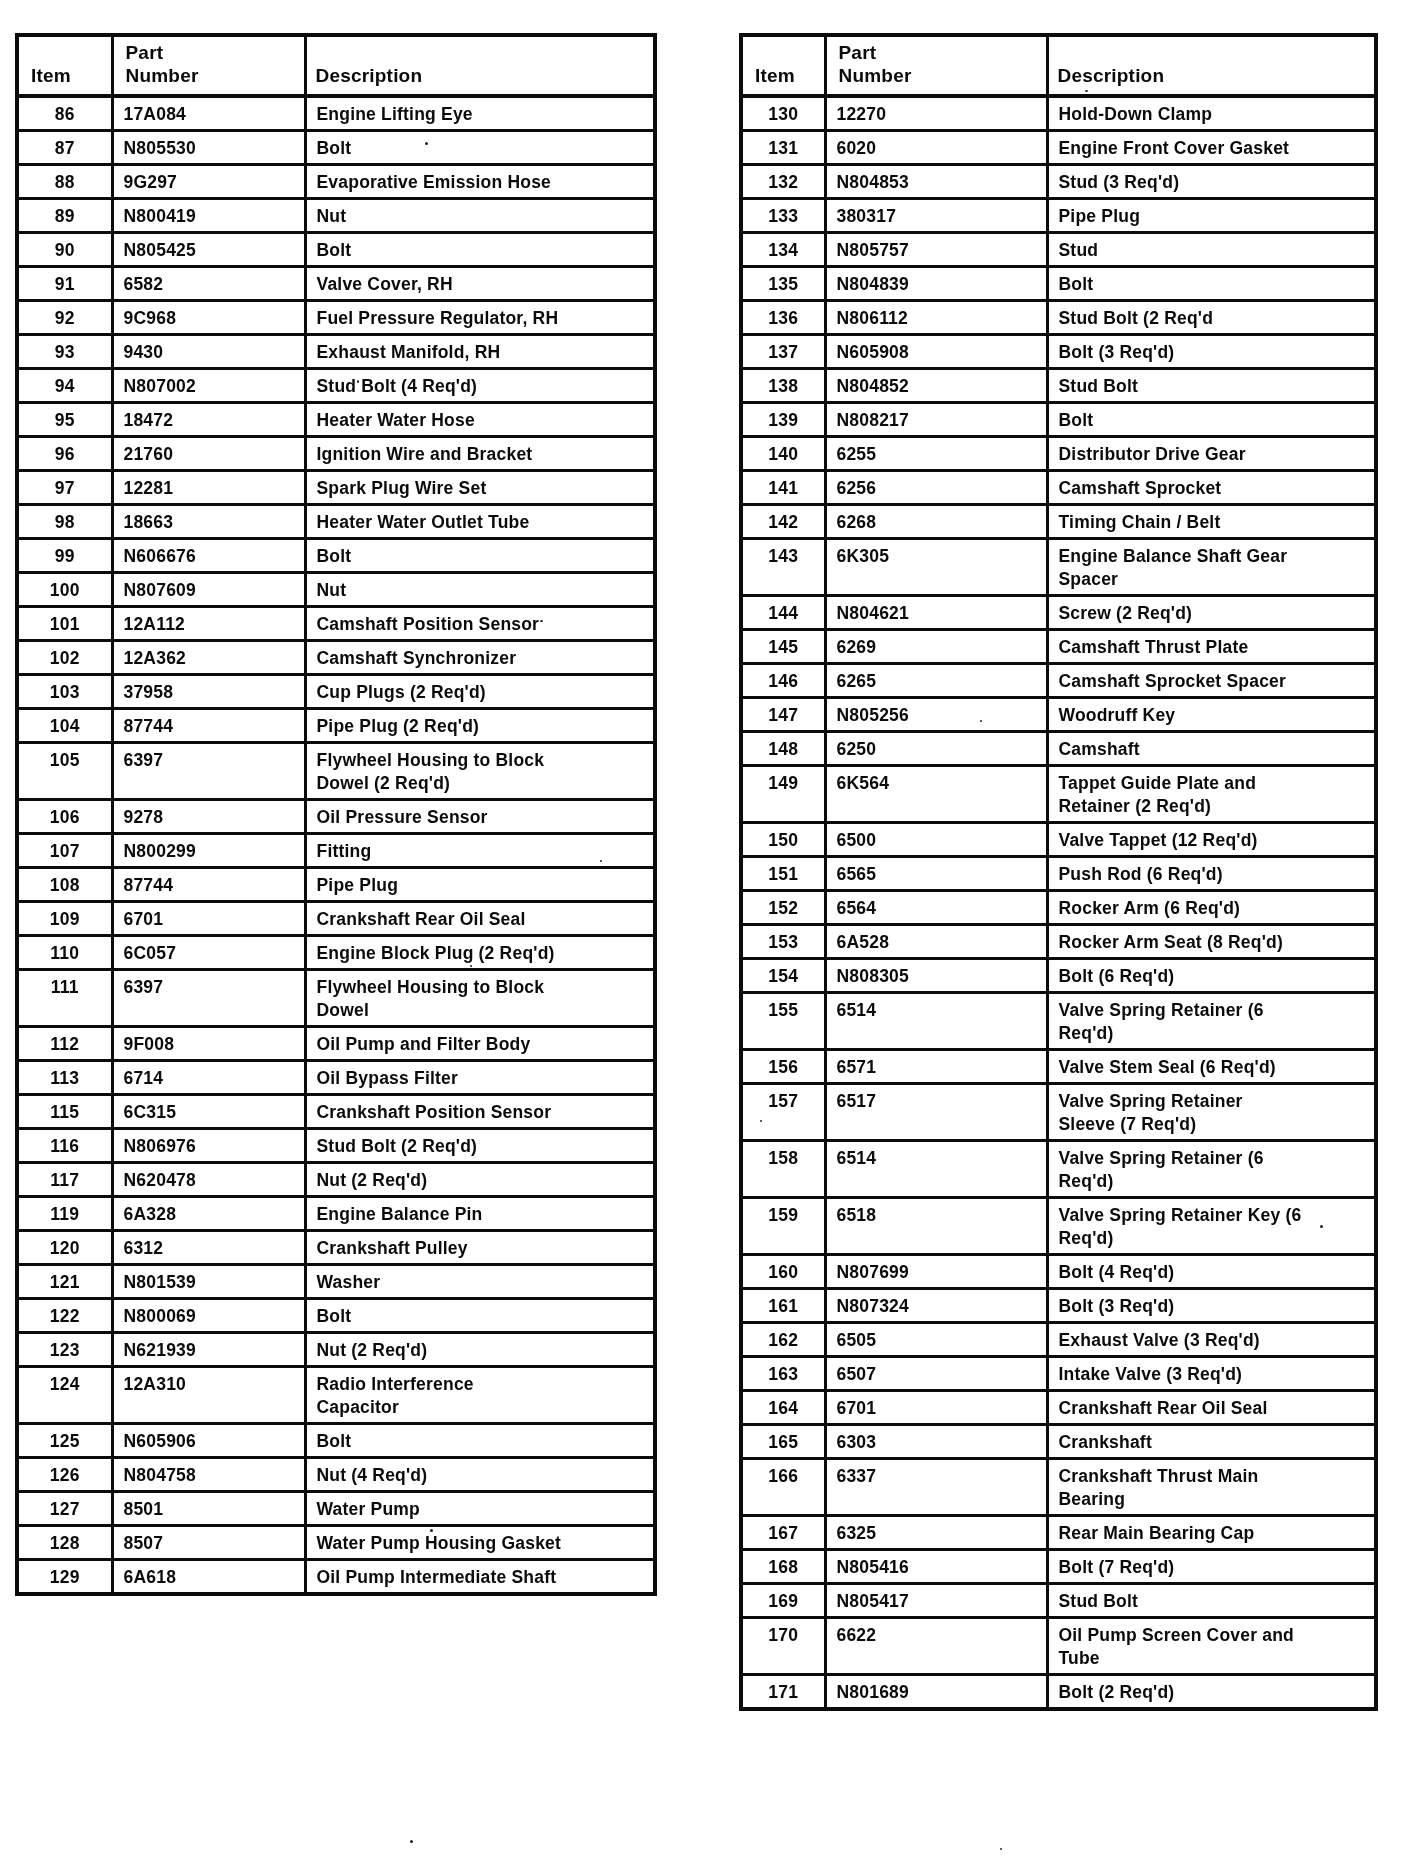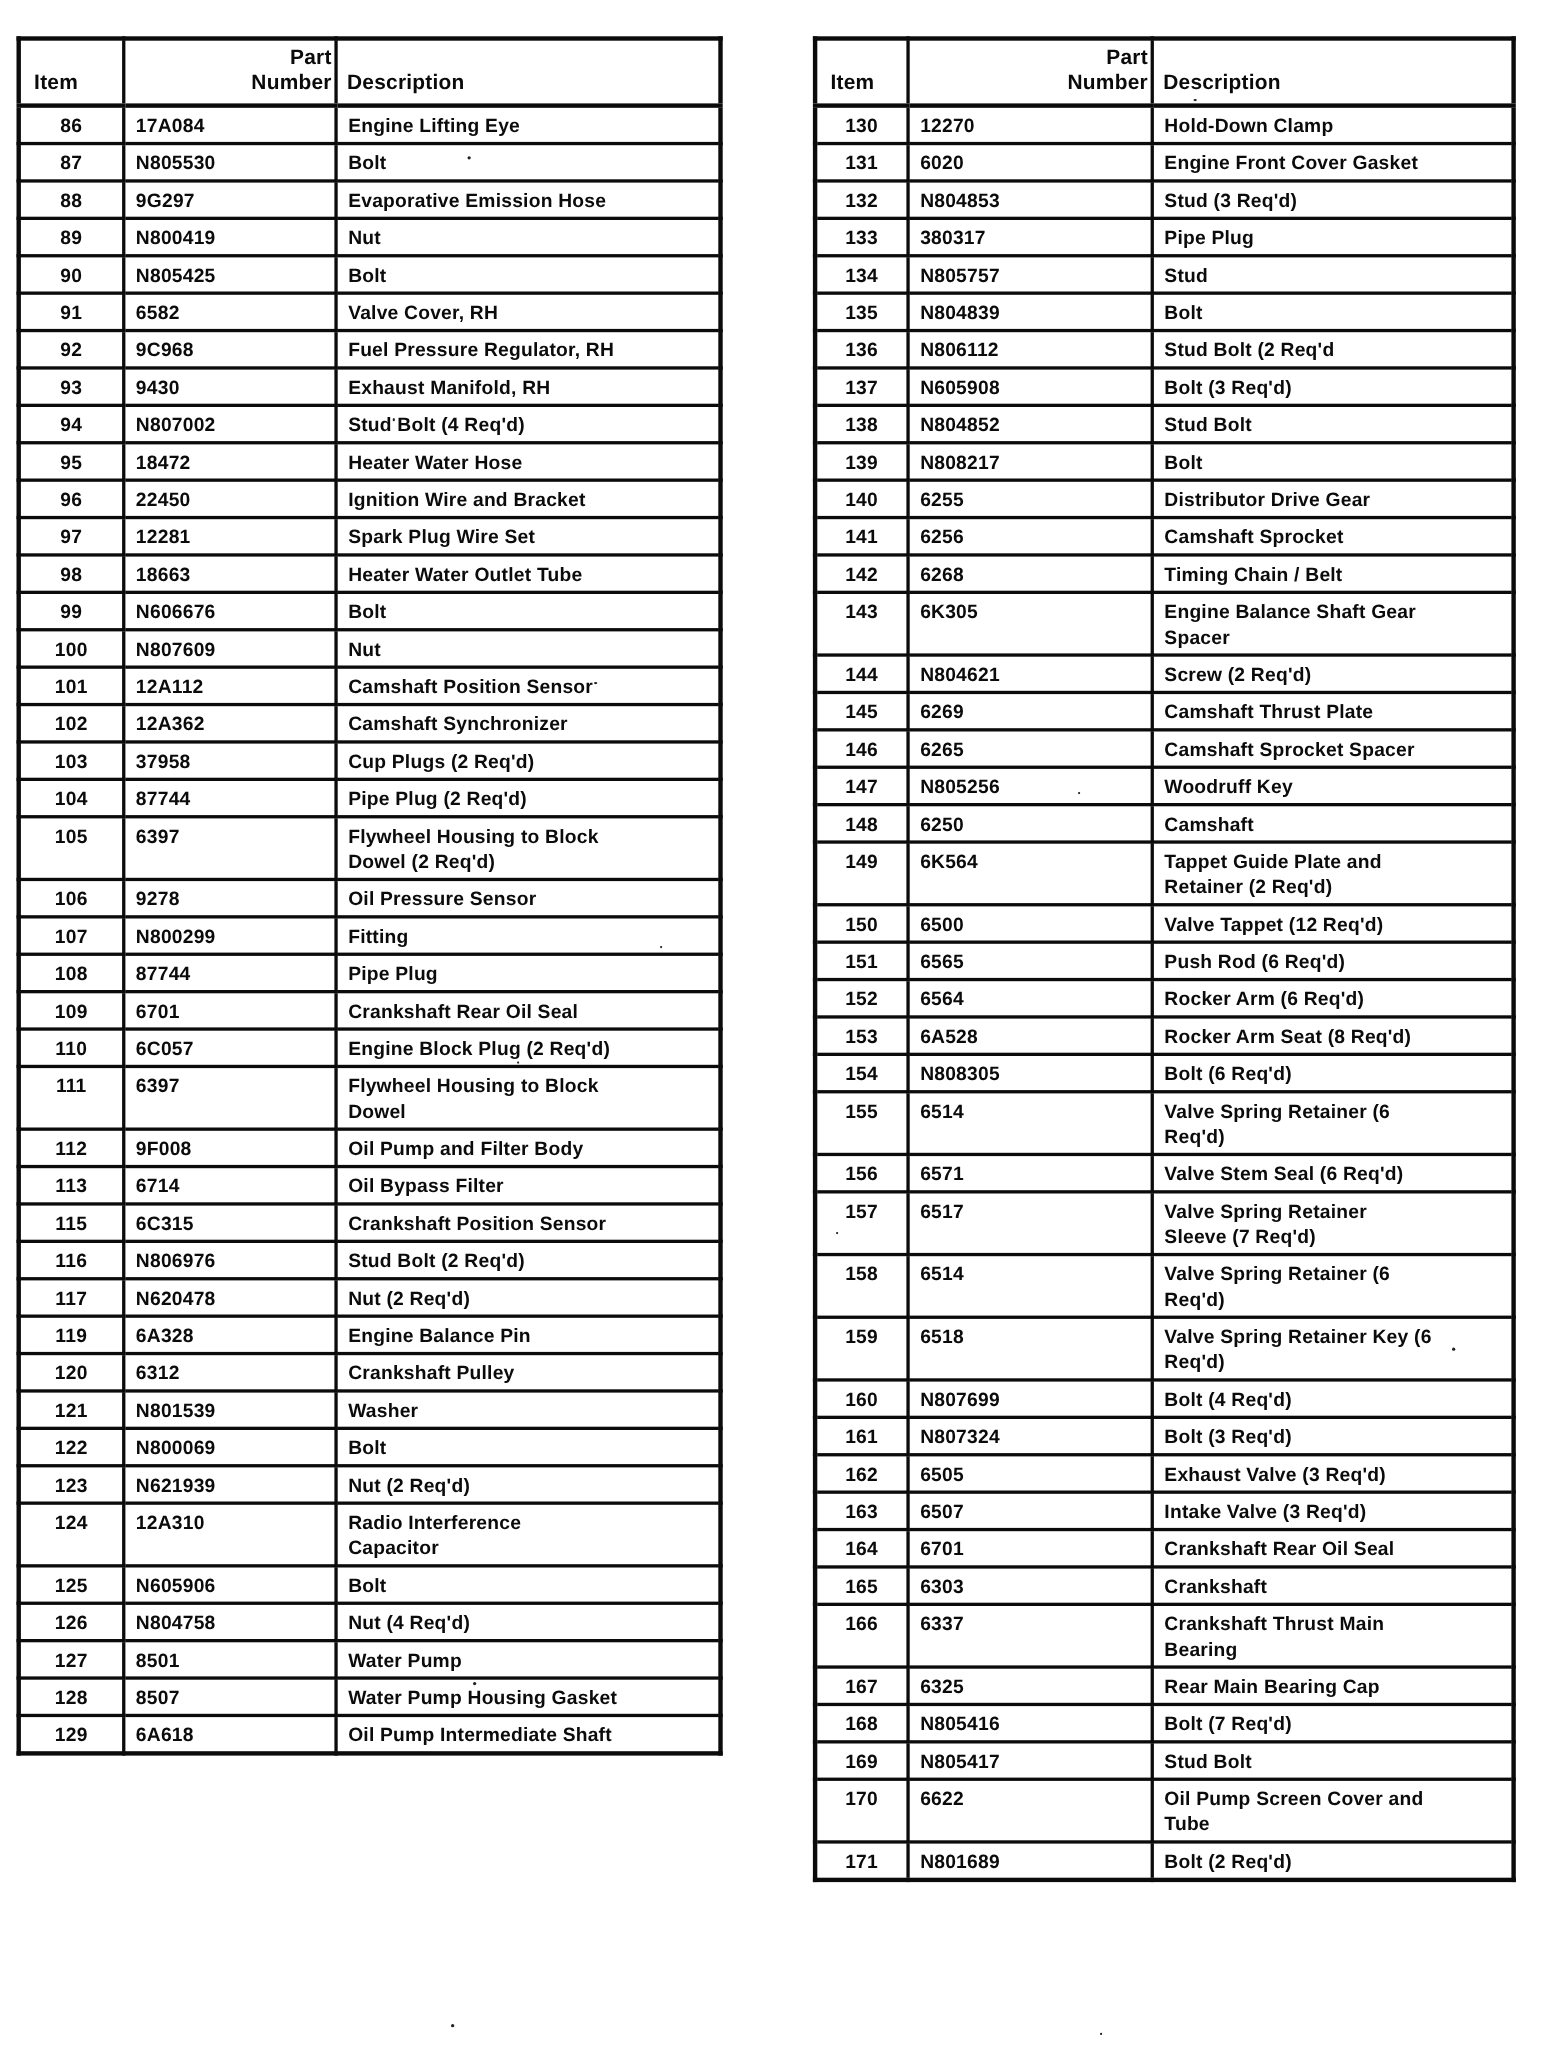--- a/index.html
+++ b/index.html
@@ -20,21 +20,21 @@
     border:3px solid #0b0b0b;
     letter-spacing:.2px;
     overflow:hidden;
   }
   .parts thead tr{height:60px;}
   .parts th{
     font-size:19px;line-height:23px;vertical-align:bottom;
     border-bottom:4px solid #0b0b0b;
   }
   .th-item{text-align:left;padding:4px 2px 7px 12px;}
-  .th-part{text-align:right;padding:4px 2px 7px 0;}
+  .th-part{text-align:left;padding:4px 2px 7px 12px;}
   .th-desc{text-align:left;padding:4px 2px 7px 9px;}
   .parts tbody tr{height:34px;}
   .parts td{
     font-size:17.5px;line-height:23px;vertical-align:top;
     padding:5px 4px 3px 10px;
   }
   td.c-item{text-align:center;padding-left:2px;padding-right:2px;}
   td.c-part{text-align:left;}
   td.c-desc{text-align:left;white-space:pre-line;padding-right:6px;}
   
@@ -110,21 +110,21 @@
           <td class="c-part">N807002</td>
           <td class="c-desc">Stud Bolt (4 Req'd)</td>
         </tr>
         <tr>
           <td class="c-item">95</td>
           <td class="c-part">18472</td>
           <td class="c-desc">Heater Water Hose</td>
         </tr>
         <tr>
           <td class="c-item">96</td>
-          <td class="c-part">22450</td>
+          <td class="c-part">21760</td>
           <td class="c-desc">Ignition Wire and Bracket</td>
         </tr>
         <tr>
           <td class="c-item">97</td>
           <td class="c-part">12281</td>
           <td class="c-desc">Spark Plug Wire Set</td>
         </tr>
         <tr>
           <td class="c-item">98</td>
           <td class="c-part">18663</td>

